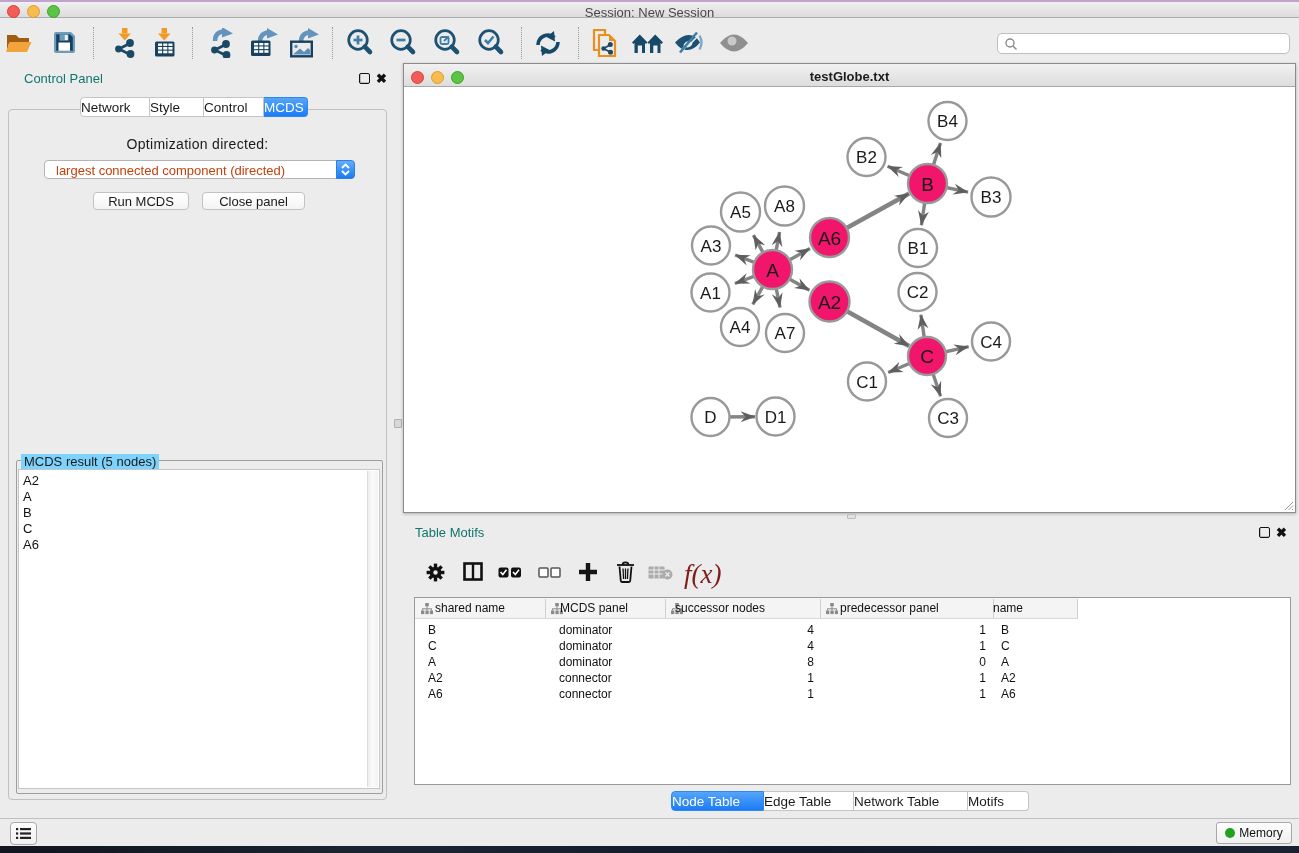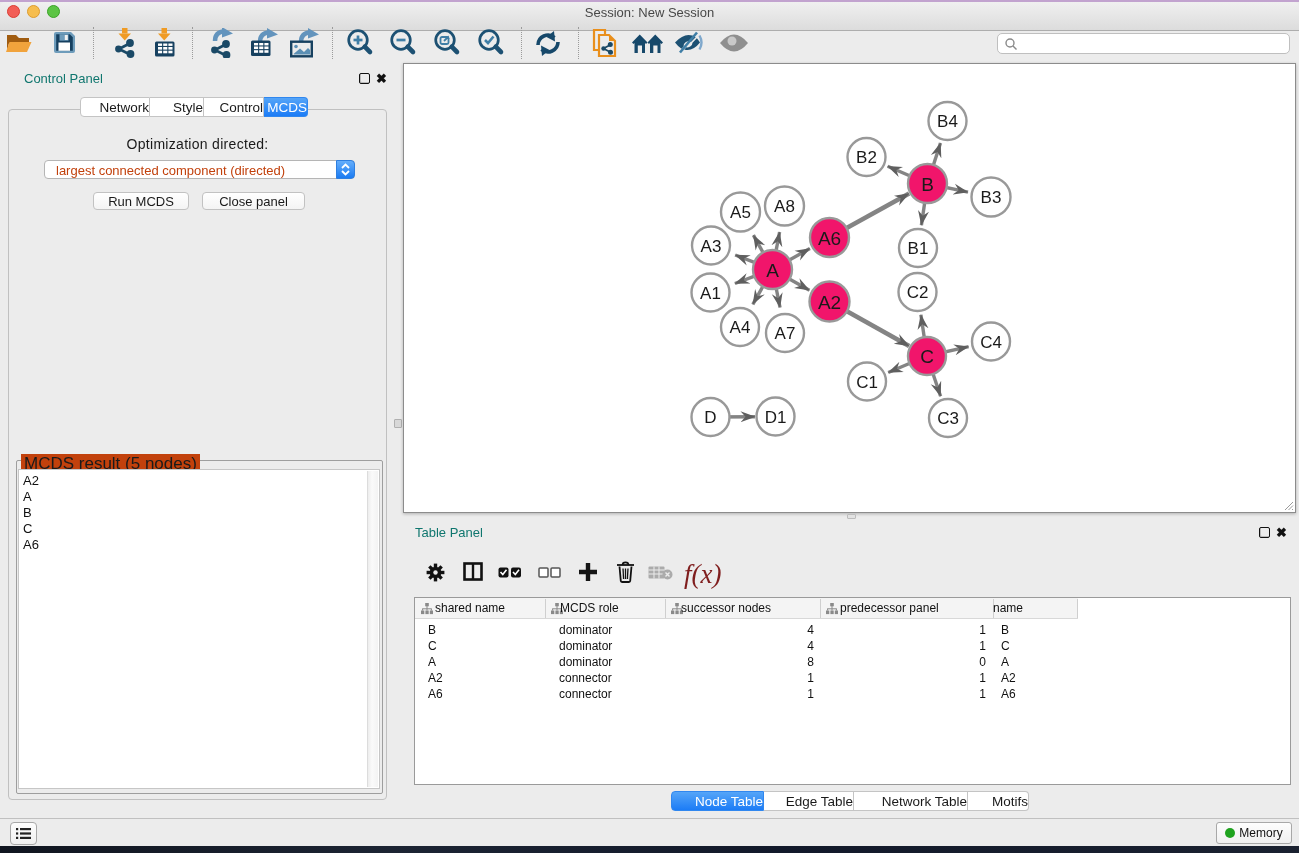--- a/index.html
+++ b/index.html
@@ -1,23 +1,23 @@
 <!DOCTYPE html>
 <html><head><meta charset="utf-8"><style>
 *{margin:0;padding:0;box-sizing:border-box}
 html,body{width:1299px;height:853px;overflow:hidden}
 body{font-family:"Liberation Sans",sans-serif;background:#ececec;position:relative}
 .abs{position:absolute}
-.macbar{left:0;top:2px;width:1299px;height:29px;background:linear-gradient(#f0f0f0,#dcdcdc);border-bottom:1px solid #adadad;border-radius:5px 5px 0 0}
+.macbar{left:0;top:2px;width:1299px;height:16px;background:linear-gradient(#f0f0f0,#dcdcdc);border-bottom:1px solid #adadad;border-radius:5px 5px 0 0}
 .tl{border-radius:50%;width:13px;height:13px;top:2.5px}
 .icnsep{border-left:1px dotted #9a9a9a;top:27px;height:32px;width:0}
 .ptitle{font-size:13px;color:#0f766e}
 .flt{width:11px;height:11px;border:1.5px solid #111;border-radius:2px;box-shadow:1px -1px 0 #bbb inset}
 .xbt{font-size:13px;font-weight:bold;color:#111;line-height:11px}
-.seg{height:20px;display:flex;font-size:13.5px;line-height:19px;text-align:right;color:#1a1a1a}
+.seg{height:20px;display:flex;font-size:13.5px;line-height:19px;text-align:left;color:#1a1a1a}
 .seg div{background:#fff;border:1px solid #c4c4c4;border-left:none}
 .seg div:first-child{border-left:1px solid #c4c4c4;border-radius:4px 0 0 4px}
 .seg div:last-child{border-radius:0 4px 4px 0}
 .seg div.on{background:linear-gradient(#55a5f8,#1c7cf6);border-color:#3087ef;color:#fff}
 .btn{background:linear-gradient(#ffffff,#f4f4f4);border:1px solid #c2c2c2;border-radius:4px;font-size:13px;text-align:center;color:#1a1a1a}
 .wintitle{background:linear-gradient(#f1f1f1,#dddddd);border-bottom:1px solid #a8a8a8}
 .hdr{font-size:12px;color:#111;}
 .tcol{position:absolute;font-size:12px;color:#111;line-height:16px}
 </style></head><body>
 
@@ -195,29 +195,35 @@
   <svg width="17" height="17" style="position:absolute;left:0px;top:0px">
         <path d="M5,7 L8.5,3.5 L12,7" fill="none" stroke="#fff" stroke-width="1.8"></path>
         <path d="M5,10 L8.5,13.5 L12,10" fill="none" stroke="#fff" stroke-width="1.8"></path>
       </svg>
  </div>
 </div>
 <div class="abs btn" style="left:93px;top:192px;width:96px;height:18px;line-height:17px">Run MCDS</div>
 <div class="abs btn" style="left:202px;top:192px;width:103px;height:18px;line-height:17px">Close panel</div>
 
 <div class="abs" style="left:16px;top:460px;width:367px;height:334px;border:1px solid #9e9e9e;border-radius:2px"></div>
-<div class="abs" style="left:21px;top:454px;background:#c2410c;padding:0 3px;font-size:17px;color:#1a1a1a">MCDS result (5 nodes)</div>
+<div class="abs" style="left:21px;top:454px;background:#7dd3fc;padding:0 3px;font-size:13px;color:#1a1a1a">MCDS result (5 nodes)</div>
 <div class="abs" style="left:18px;top:469px;width:362px;height:320px;background:#fff;border:1px solid #c6c6c6">
  <div style="position:absolute;left:4px;top:3px;font-size:13px;line-height:16px;color:#111">A2<br>A<br>B<br>C<br>A6</div>
  <div style="position:absolute;right:1px;top:1px;width:11px;height:316px;background:linear-gradient(90deg,#ededed,#fafafa 40%,#f3f3f3);border-left:1px solid #dcdcdc"></div>
 </div>
 
 <div class="abs" style="left:394px;top:419px;width:8px;height:9px;background:#d8d8d8;border:1px solid #b0b0b0;border-radius:1px"></div>
 
 <div class="abs" style="left:403px;top:63px;width:893px;height:450px;background:#fff;border:1px solid #8c8c8c;box-shadow:0 1px 3px rgba(0,0,0,0.25)">
+ <div class="wintitle" style="position:absolute;left:0;top:0;width:100%;height:23px">
+  <div class="tl" style="position:absolute;left:7px;top:7px;background:#f25e57;border:0.5px solid #da3e34"></div>
+  <div class="tl" style="position:absolute;left:27px;top:7px;background:#f6bd4e;border:0.5px solid #dd9c2f"></div>
+  <div class="tl" style="position:absolute;left:47px;top:7px;background:#5cc444;border:0.5px solid #3ba327"></div>
+  <div style="position:absolute;left:0;width:100%;top:5px;text-align:center;font-size:13px;font-weight:bold;color:#1c1c1c">testGlobe.txt</div>
+ </div>
  <svg width="10" height="10" style="position:absolute;right:1px;bottom:1px">
       <g stroke="#9a9a9a" stroke-width="1">
         <line x1="1" y1="9" x2="9" y2="1"></line>
         <line x1="4.5" y1="9" x2="9" y2="4.5"></line>
         <line x1="8" y1="9" x2="9" y2="8"></line>
       </g>
     </svg>
 </div>
 <svg width="891" height="424" style="position:absolute;left:404px;top:86px">
 <defs>
@@ -289,21 +295,21 @@
 <text x="513.5" y="206.5" font-size="17px" text-anchor="middle" dominant-baseline="central">C2</text>
 <text x="544.0" y="332.5" font-size="17px" text-anchor="middle" dominant-baseline="central">C3</text>
 <text x="587.0" y="256.0" font-size="17px" text-anchor="middle" dominant-baseline="central">C4</text>
 <text x="306.5" y="331.5" font-size="17px" text-anchor="middle" dominant-baseline="central">D</text>
 <text x="371.5" y="331.0" font-size="17px" text-anchor="middle" dominant-baseline="central">D1</text>
 </g>
 </svg>
 
 <div class="abs" style="left:847px;top:514px;width:9px;height:5px;background:#e2e2e2;border:1px solid #bdbdbd;border-radius:1px"></div>
 
-<div class="abs ptitle" style="left:415px;top:525px">Table Panel</div>
+<div class="abs ptitle" style="left:415px;top:525px">Table Motifs</div>
 <div class="abs flt" style="left:1259px;top:527px"></div>
 <div class="abs xbt" style="left:1276px;top:527px">✖</div>
 
 <svg class="abs" style="left:426px;top:563px" width="19" height="19" viewBox="-9.5 -9.5 19 19">
  <g fill="#111">
       <circle r="5.8"></circle>
  <rect x="-1.7" y="-8.9" width="3.4" height="4"></rect>
       <rect x="-1.7" y="4.9" width="3.4" height="4"></rect>
  <rect x="-8.9" y="-1.7" width="4" height="3.4"></rect>
       <rect x="4.9" y="-1.7" width="4" height="3.4"></rect>
@@ -415,23 +421,23 @@
         <rect x="8.8" y="7.5" width="3.3" height="3.6"></rect>
       </g>
       <g stroke="#8a8a8a" stroke-width="1">
         <line x1="6" y1="3" x2="6" y2="7.5"></line>
         <line x1="1.6" y1="7.5" x2="1.6" y2="5.5"></line>
         <line x1="10.4" y1="7.5" x2="10.4" y2="5.5"></line>
         <line x1="1.6" y1="5.8" x2="10.4" y2="5.8"></line>
       </g>
     </svg>
  <div class="hdr" style="position:absolute;left:20px;top:3px;width:110px">shared name</div>
- <div class="hdr" style="position:absolute;left:145px;top:3px;width:105px">MCDS role</div>
+ <div class="hdr" style="position:absolute;left:145px;top:3px;width:105px">MCDS panel</div>
  <div class="hdr" style="position:absolute;left:425px;top:3px;width:152px">predecessor panel</div>
- <div class="hdr" style="position:absolute;left:266px;top:3px;width:139px">successor nodes</div>
+ <div class="hdr" style="position:absolute;left:260px;top:3px;width:139px">successor nodes</div>
  <div class="hdr" style="position:absolute;left:578px;top:3px;width:84px">name</div>
  <div class="tcol" style="left:13px;top:24px">B<br>C<br>A<br>A2<br>A6</div>
  <div class="tcol" style="left:144px;top:24px">dominator<br>dominator<br>dominator<br>connector<br>connector</div>
  <div class="tcol" style="left:299px;top:24px;width:100px;text-align:right">4<br>4<br>8<br>1<br>1</div>
  <div class="tcol" style="left:471px;top:24px;width:100px;text-align:right">1<br>1<br>0<br>1<br>1</div>
  <div class="tcol" style="left:586px;top:24px">B<br>C<br>A<br>A2<br>A6</div>
 </div>
 
 <div class="abs seg" style="left:671px;top:791px">
  <div class="on" style="width:93px">Node Table</div>

